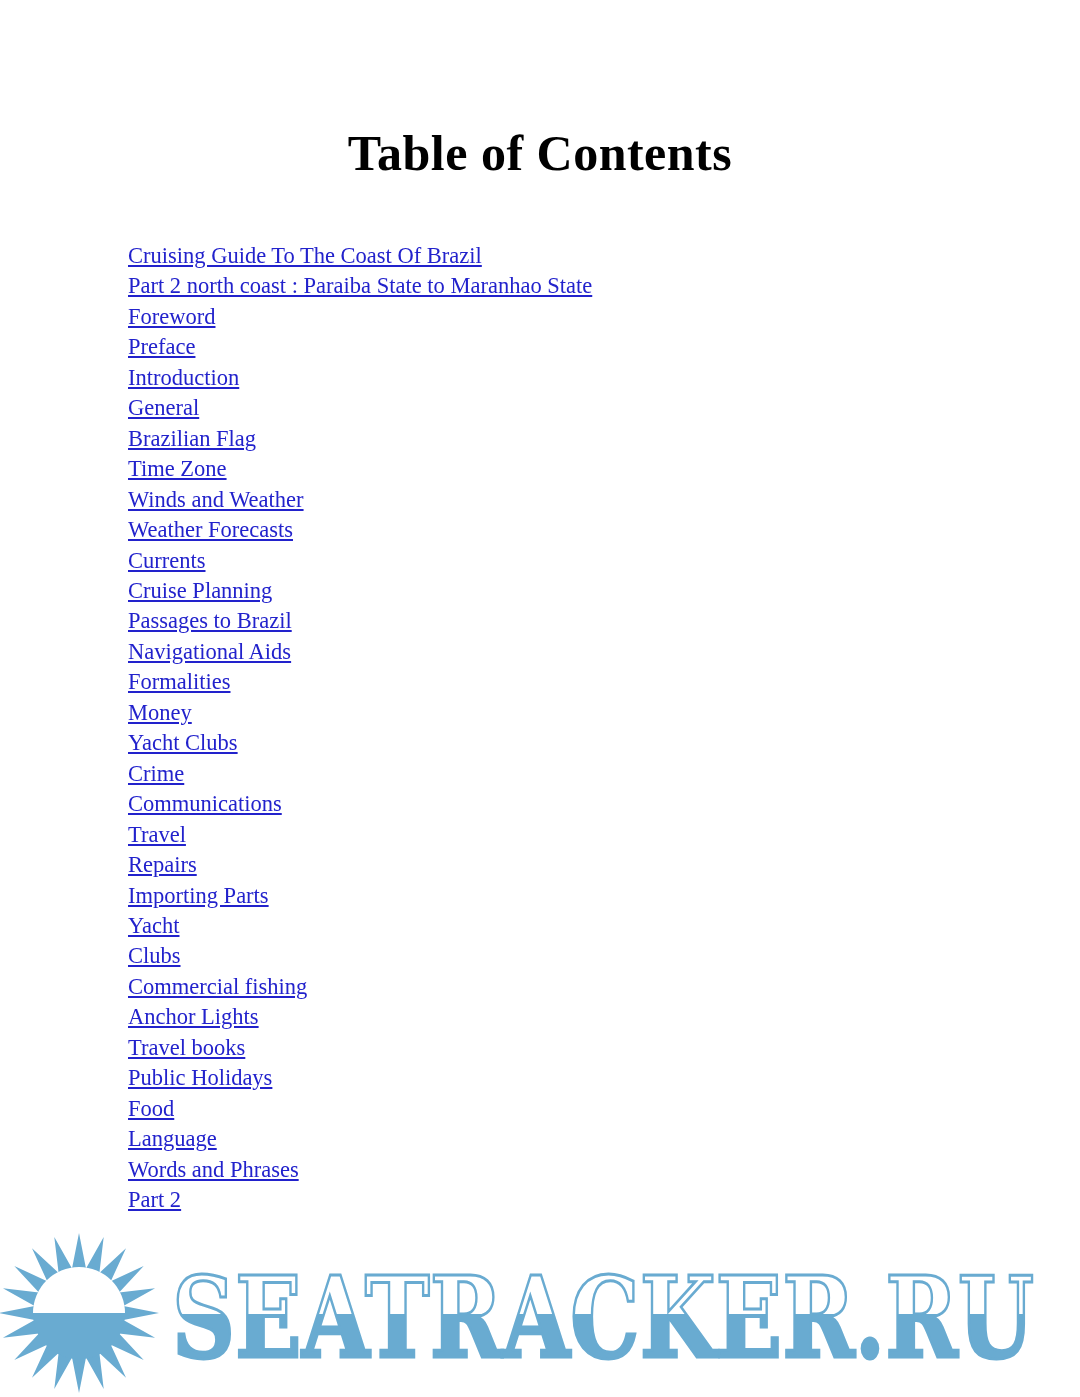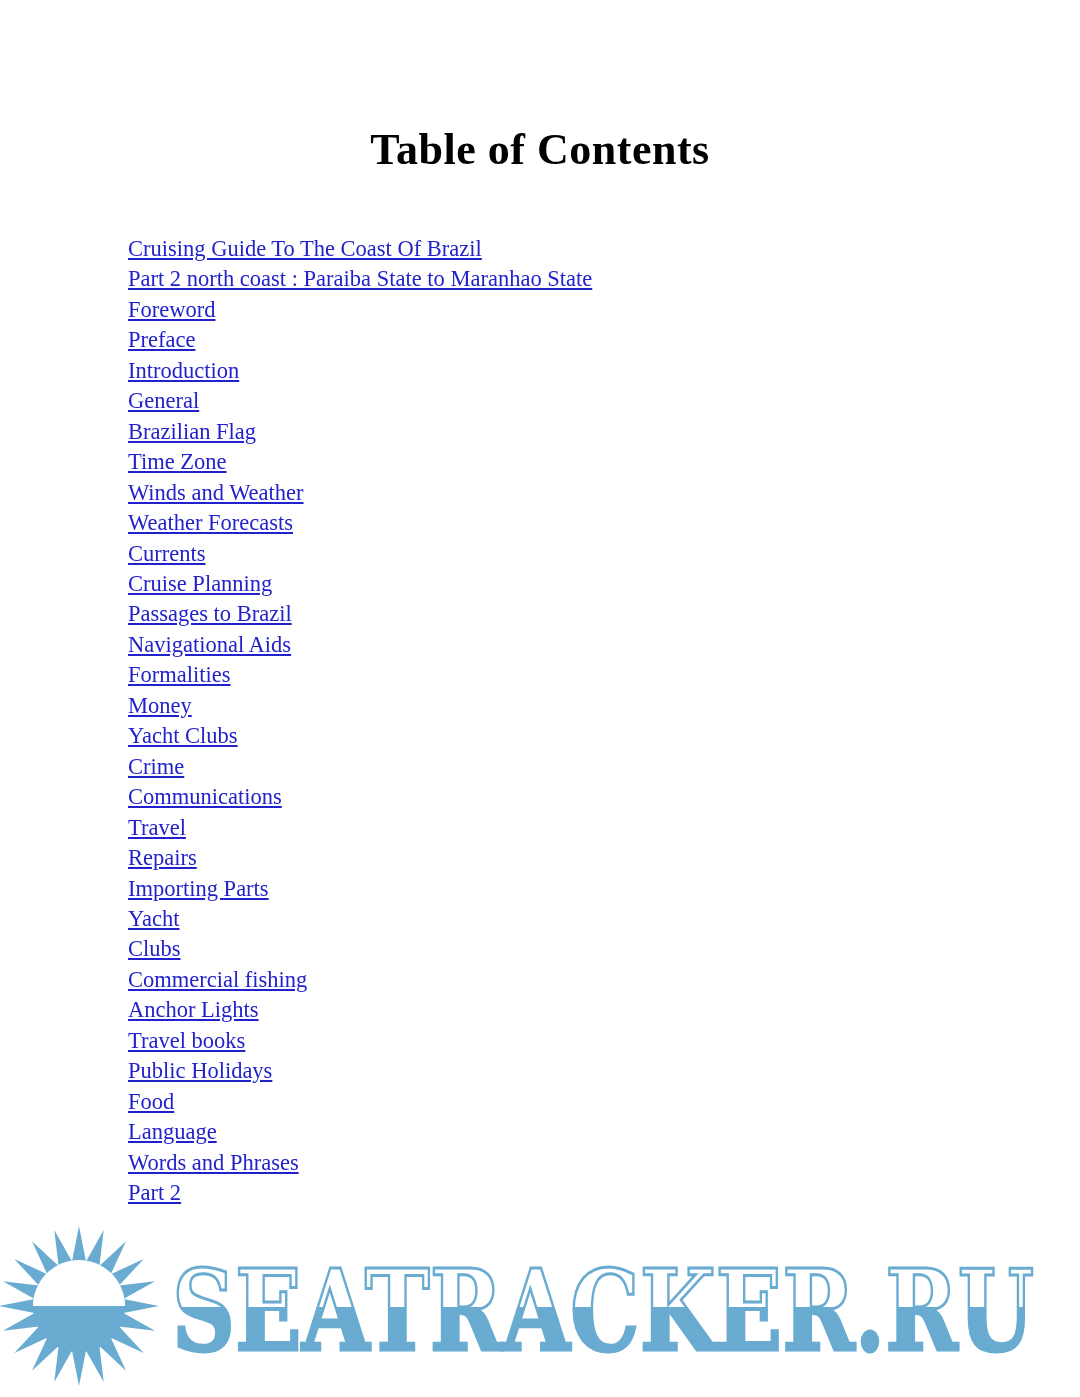--- a/index.html
+++ b/index.html
@@ -15,39 +15,39 @@
     background: var(--bg-color);
     position: relative;
     overflow: hidden;
     font-family: "Liberation Serif", serif;
   }
   .page-title {
     margin: 124px 0 59px 0;
     text-align: center;
     font-family: "Liberation Serif", serif;
     font-weight: bold;
-    font-size: 44px;
+    font-size: 50px;
     color: #000000;
     letter-spacing: 0.5px;
   }
   .toc {
     margin: 8px 40px 0 128px;
     font-size: 22.5px;
     line-height: 30.45px;
   }
   .toc-line { white-space: nowrap; }
   .toc-link {
     color: var(--link-color);
     text-decoration: underline;
     cursor: pointer;
   }
   .watermark {
     position: absolute;
     left: 0;
-    bottom: 9px;
+    bottom: 2px;
     width: 1080px;
     height: 172px;
     pointer-events: none;
   }
 </style>
 </head>
 <body>
 
 <h1 class="page-title">Table of Contents</h1>
 

